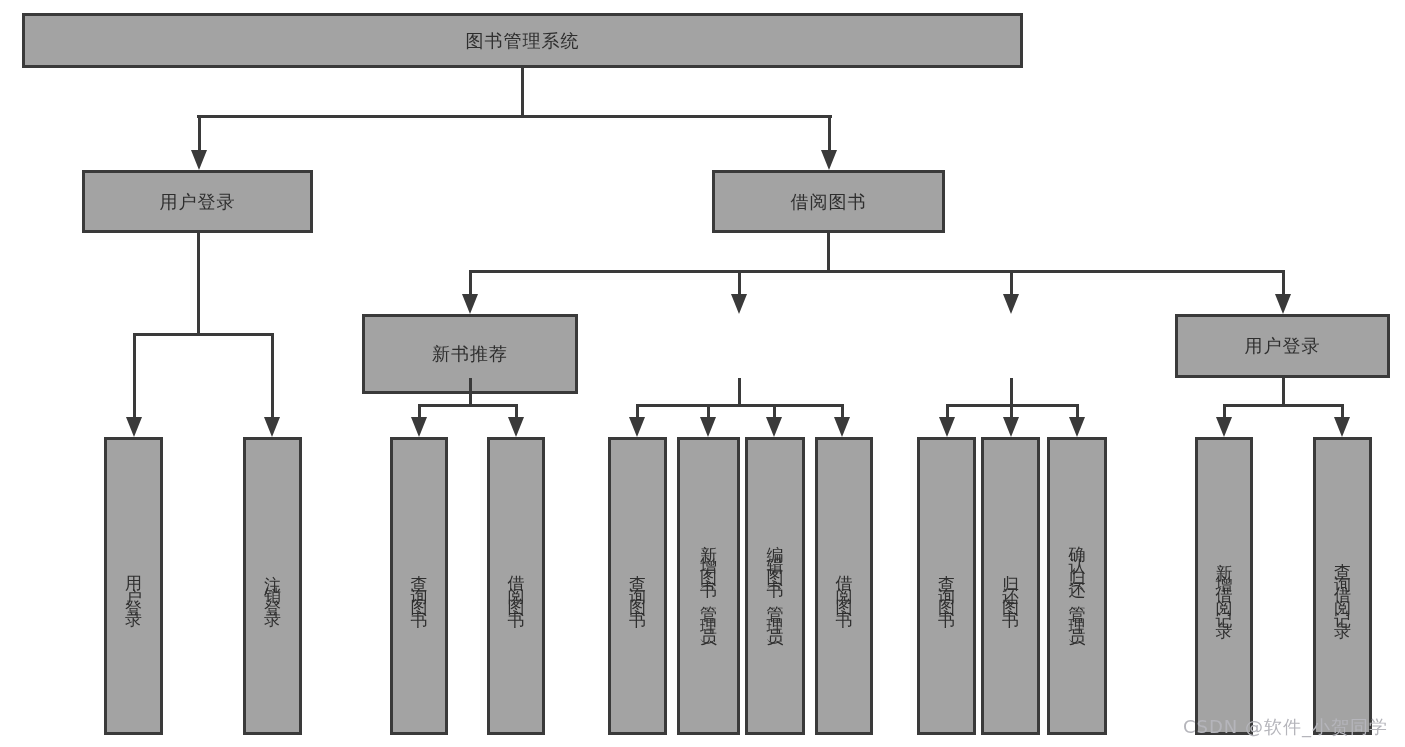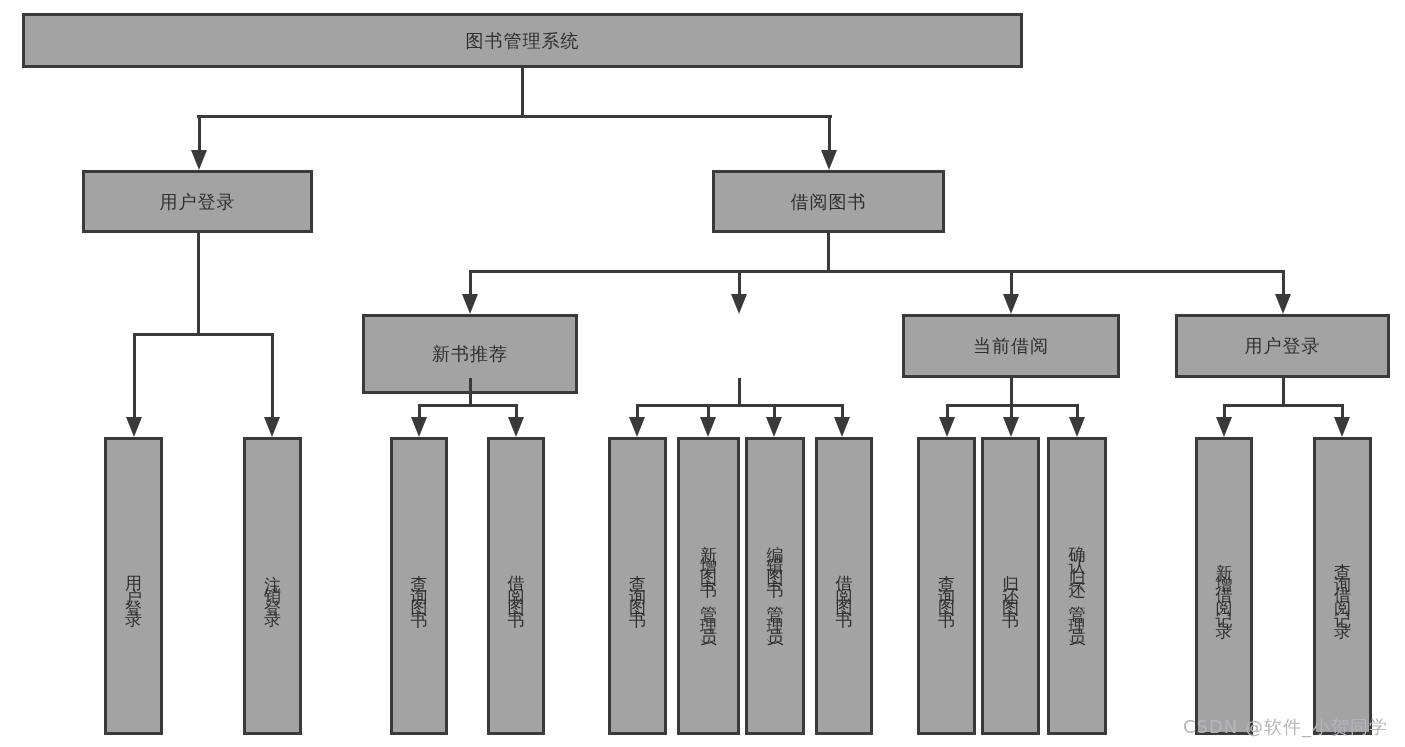--- a/index.html
+++ b/index.html
@@ -64,23 +64,20 @@
   <i class="ar" style="left:462px;top:294px"></i>
   <i class="vl" style="left:737.5px;top:270px;height:24px"></i>
   <i class="ar" style="left:731px;top:294px"></i>
   <i class="vl" style="left:1009.5px;top:270px;height:24px"></i>
   <i class="ar" style="left:1003px;top:294px"></i>
   <i class="vl" style="left:1281.5px;top:270px;height:24px"></i>
   <i class="ar" style="left:1275px;top:294px"></i>
 
   <div class="box" style="left:362px;top:314px;width:216px;height:80px">
     <span>新书推荐</span>
-  </div>
-  <div class="box" style="left:902px;top:314px;width:218px;height:64px">
-    <span>当前借阅</span>
   </div>
   <div class="box" style="left:1175px;top:314px;width:215px;height:64px">
     <span>用户登录</span>
   </div>
 
   <i class="vl" style="left:468.5px;top:378px;height:26px"></i>
   <i class="hl" style="left:417.5px;top:404px;width:100px"></i>
   <i class="vl" style="left:417.5px;top:404px;height:13px"></i>
   <i class="ar" style="left:411px;top:417px"></i>
   <i class="vl" style="left:514.5px;top:404px;height:13px"></i>

